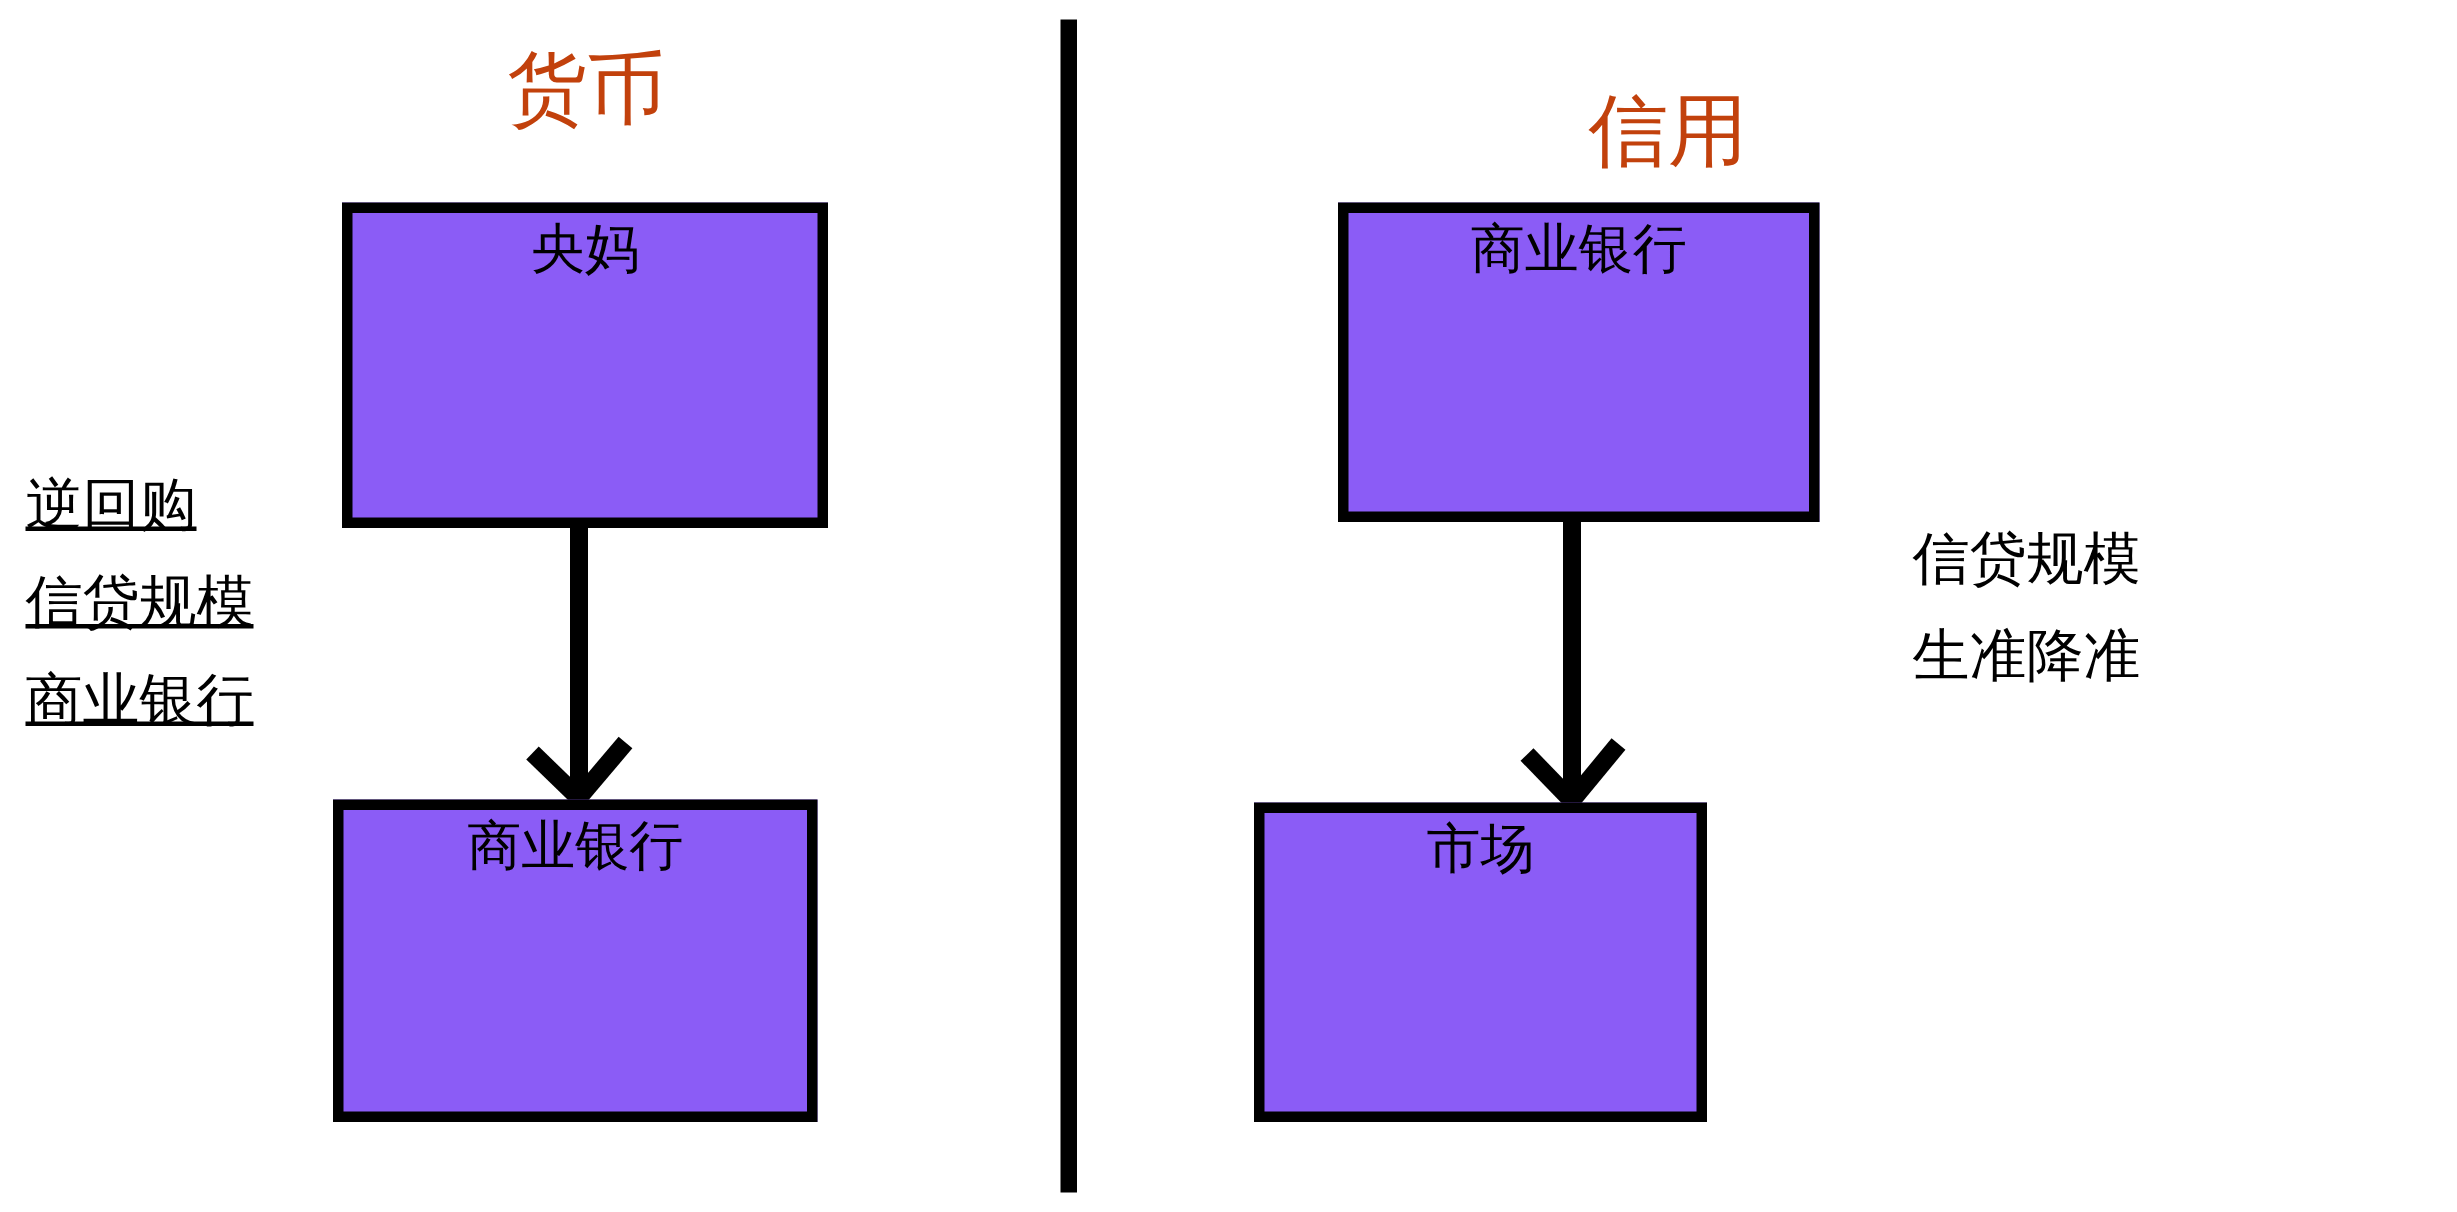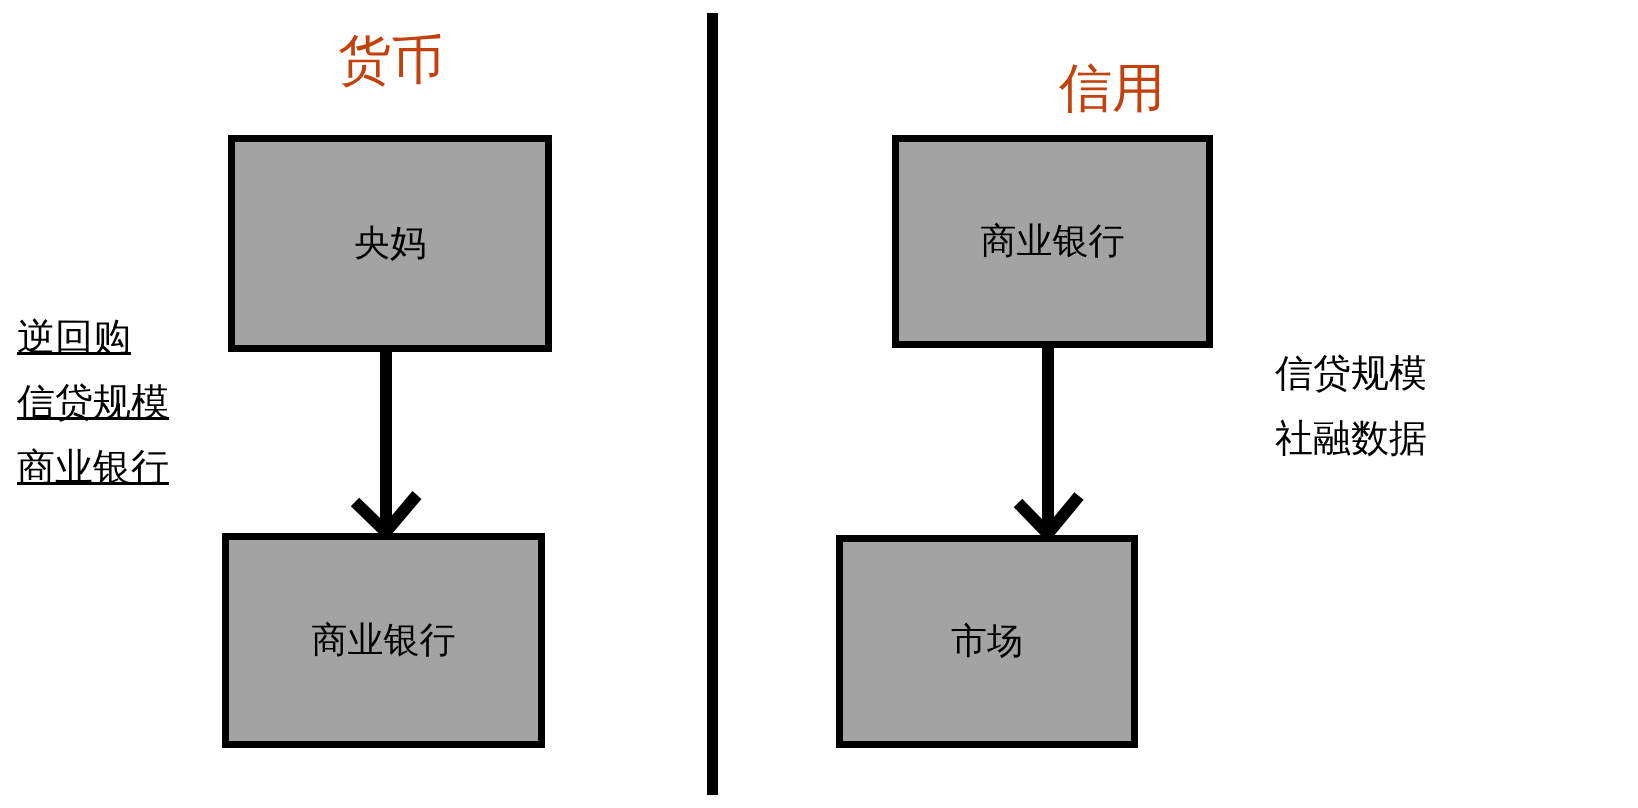--- a/index.html
+++ b/index.html
@@ -20,23 +20,22 @@
     position: absolute;
     font-size: 53px;
     line-height: 46px;
     white-space: nowrap;
     color: #c2410c;
   }
   .node {
     position: absolute;
     box-sizing: border-box;
     border: 7px solid #000;
-    background: #a3a3a3;
+    background: #8b5cf6;
     display: flex;
-    align-items: center;
     justify-content: center;
   }
   .node span {
     font-size: 36px;
     white-space: nowrap;
     color: #000;
   }
   .divider {
     position: absolute;
     left: 707px;
@@ -113,16 +112,16 @@
     <line x1="10" y1="155" x2="42" y2="188"></line>
     <line x1="71" y1="148" x2="38" y2="188"></line>
   </svg>
 
   <div class="node node-r-bot">
     <span>市场</span>
   </div>
 
   <div class="side-labels labels-right">
     <div>信贷规模</div>
-    <div>社融数据</div>
+    <div>生准降准</div>
   </div>
 
 </div>
 
 </body></html>

